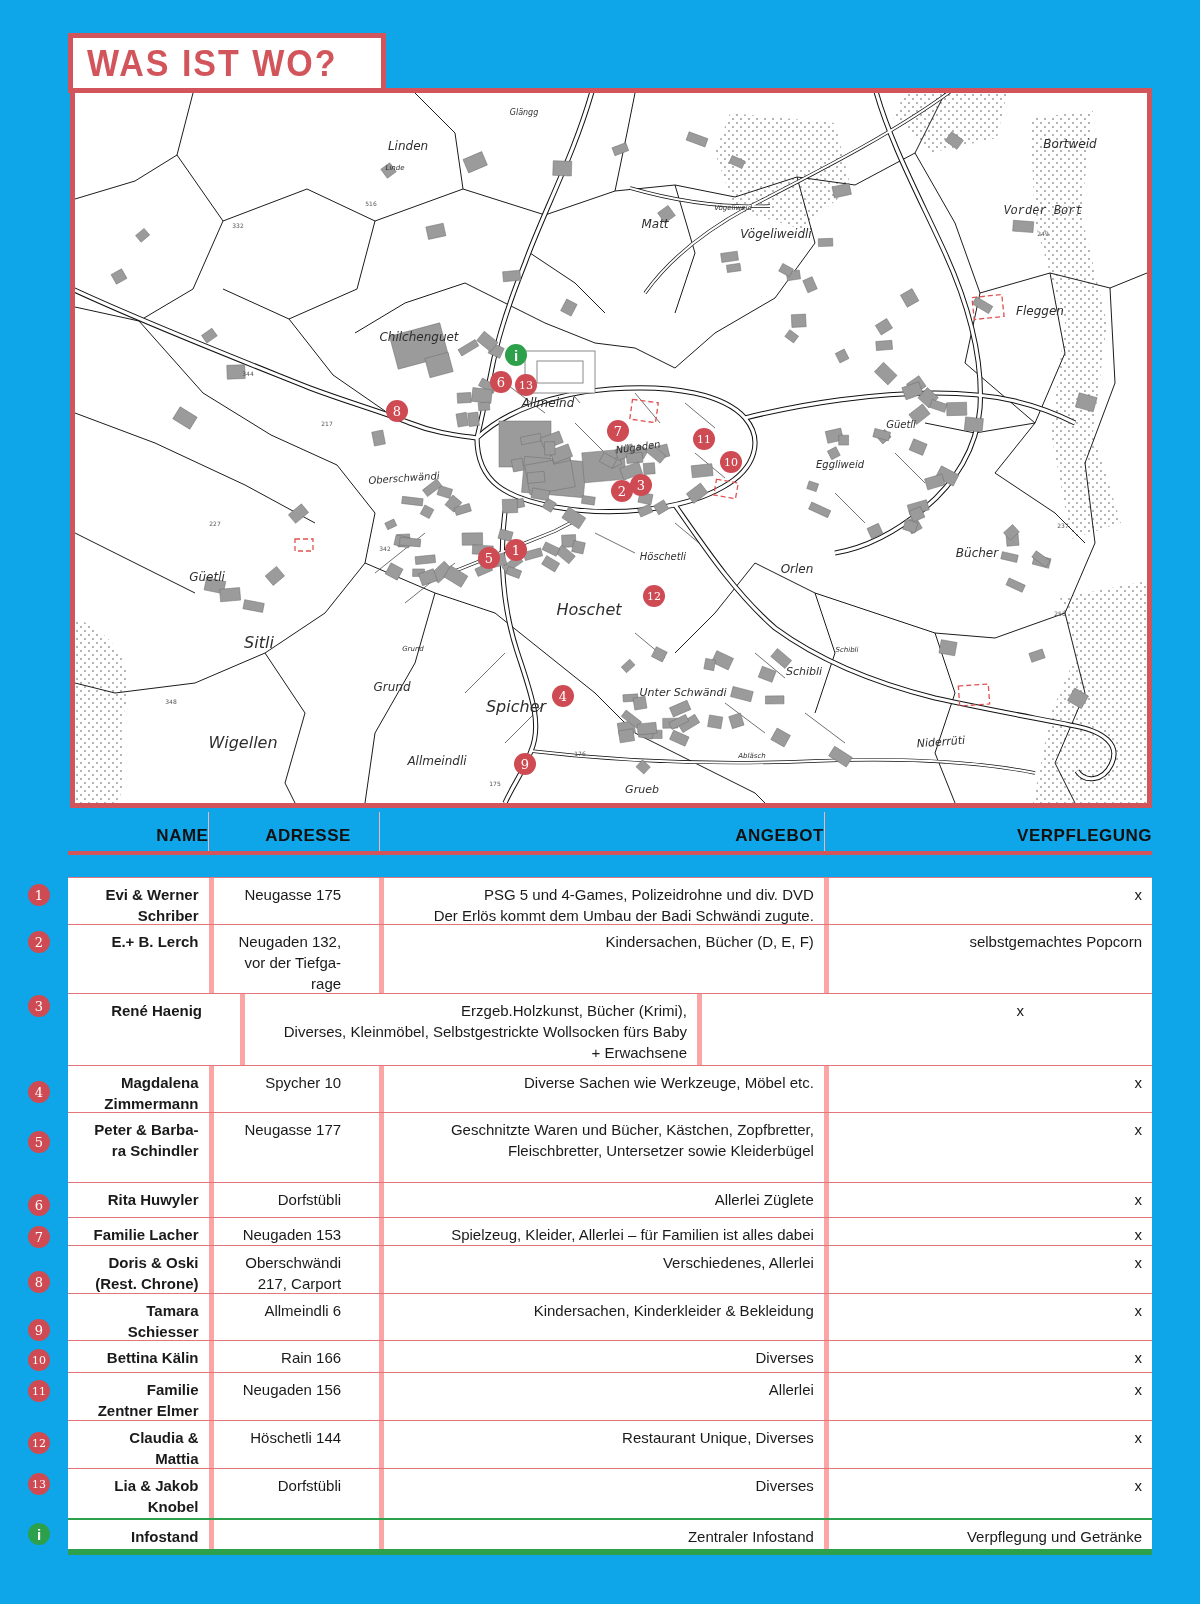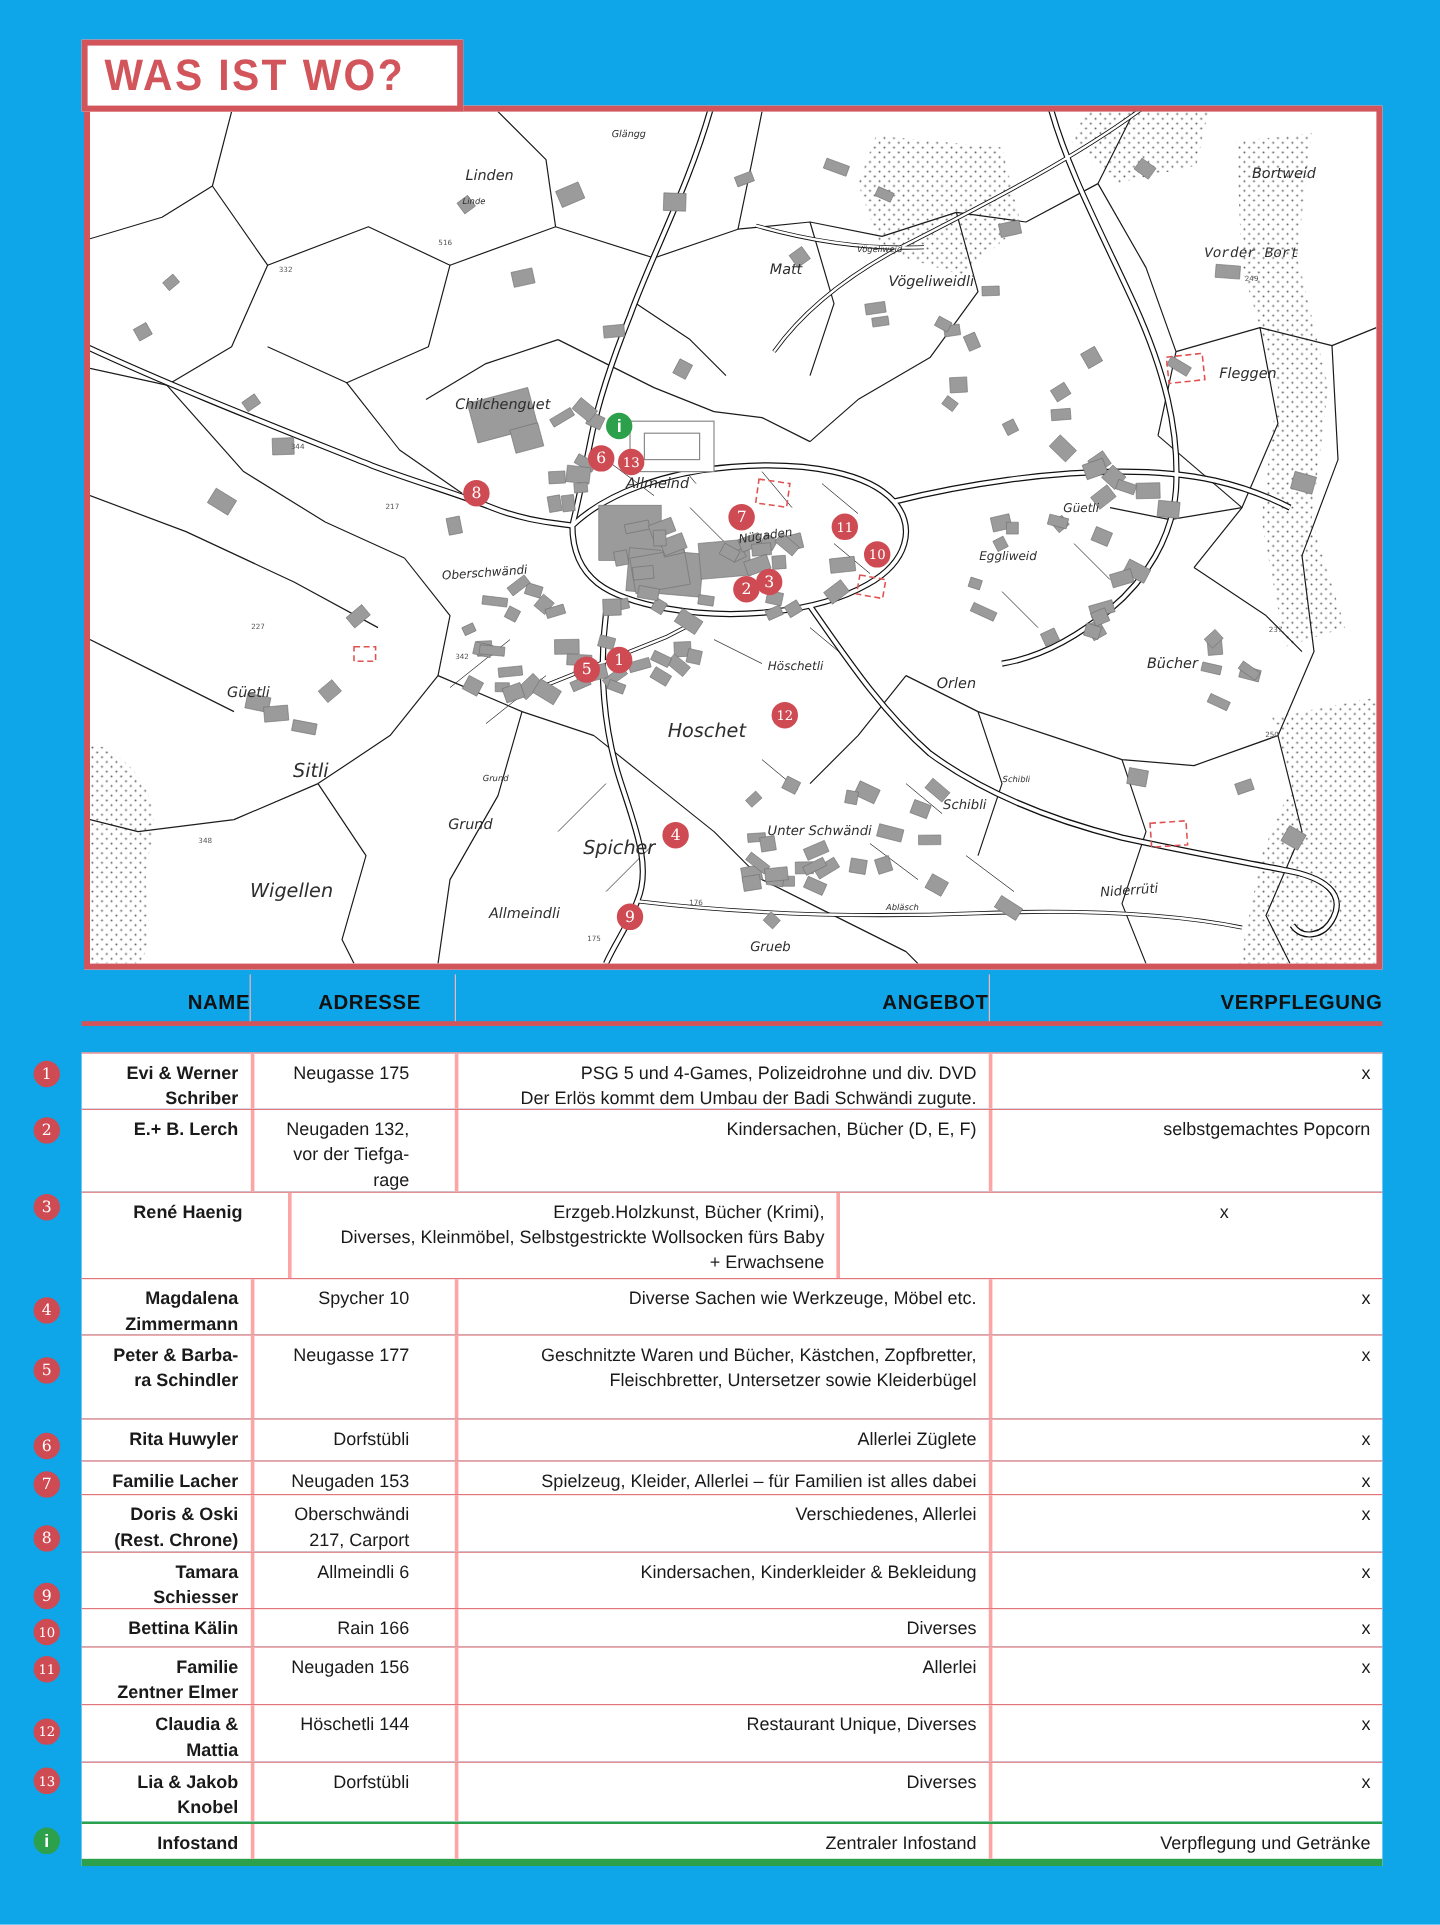--- a/index.html
+++ b/index.html
@@ -32,21 +32,21 @@
   .hcell{box-sizing:border-box;padding:14px 0 0 12px;font-weight:bold;font-size:17px;
          letter-spacing:.5px;color:#111;transform-origin:left center;}
   .hcell + .hcell{border-left:1px solid #f2b5b7;}
   .c-name{width:144px;} .c-addr{width:146px;} .c-ang{width:457px;margin-left:28px;} .c-verp{width:337px;}
 
   #tbody{position:absolute;left:68px;top:877px;width:1084px;}
   .trow{position:relative;display:flex;box-sizing:border-box;border-top:1px solid #e2767b;
         background:#fff;}
   .tcell{box-sizing:border-box;padding:6px 10px 0 12px;font-size:15px;line-height:21px;
          white-space:pre-line;overflow:hidden;}
-  .tcell + .tcell{border-left:3px solid #fca5a5;}
+  .tcell + .tcell{border-left:5px solid #fca5a5;}
   .tcell.name{font-weight:bold;}
   .badge{position:absolute;left:-40px;width:22px;height:22px;border-radius:50%;
          background:#cf4b53;color:#fff;display:flex;align-items:center;justify-content:center;
          font-family:"DejaVu Serif",serif;font-size:13px;line-height:1;}
   .badge.two{font-size:11px;}
   .badge.green{background:#2da04b;font-family:"Liberation Sans",sans-serif;font-weight:bold;font-size:15px;}
   .trow.info{border-top:2px solid #2da04b;border-bottom:6px solid #2da04b;}
 
   
   .parcel{fill:none;stroke:#1c1c1c;stroke-width:1;stroke-linejoin:round;}

